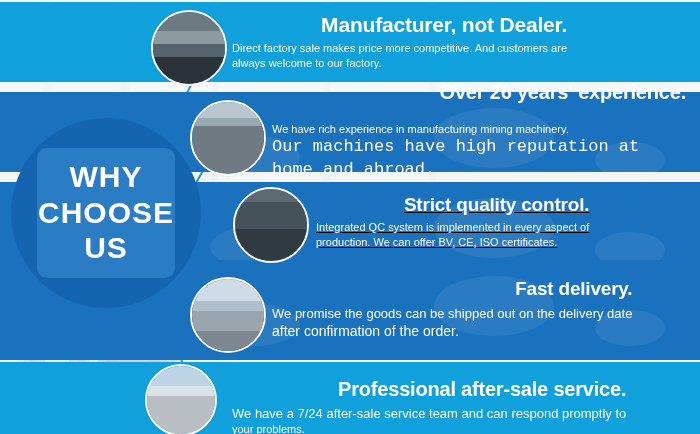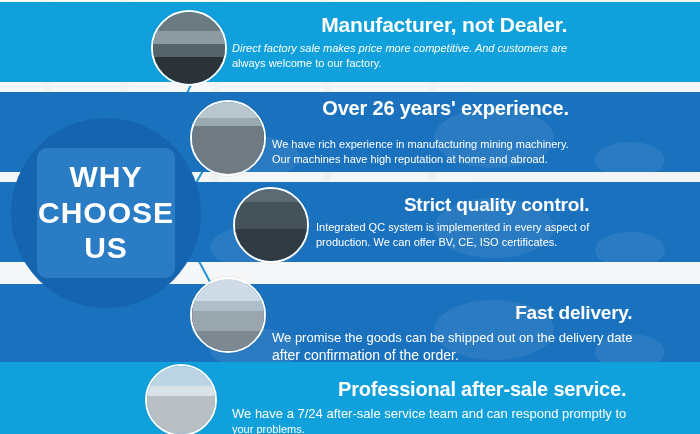--- a/index.html
+++ b/index.html
@@ -94,47 +94,47 @@
       <div class="conn" style="left: 200px; top: 214px; width: 46px; background: rgb(31, 147, 214); transform: rotate(0deg);"></div>
       <div class="conn" style="left: 186px; top: 236px; width: 63.5295px; background: rgb(31, 147, 214); transform: rotate(61.8214deg);"></div>
       <div class="conn" style="left: 158px; top: 272px; width: 107.703px; background: rgb(31, 147, 214); transform: rotate(74.9315deg);"></div>
     </div>
 
   <div id="panels">
       <div class="panel" style="top: 2px; height: 80px;">
         <div class="pbg" style="background: rgb(16, 160, 220);"></div>
         <div class="ptext" style="margin-left: 232px;">
           <div class="p-title" style="font-size: 21px;">Manufacturer, not Dealer.</div>
-          <div class="p-desc" style="font-size: 11px; margin-top: 5px; font-style: italic;">Direct factory sale makes price more competitive. And customers are</div>
+          <div class="p-desc" style="font-size: 11px; margin-top: 5px;">Direct factory sale makes price more competitive. And customers are</div>
           <div class="p-desc" style="font-size: 11px;">always welcome to our factory.</div>
         </div>
       </div>
       <div class="panel" style="top: 92px; height: 80px;">
         <div class="pbg" style="background: rgb(26, 114, 190);"></div>
         <div class="mapmark" style="left: 434px; top: 16px; width: 120px; height: 60px;"></div>
         <div class="mapmark" style="left: 210px; top: 44px; width: 90px; height: 42px;"></div>
         <div class="mapmark" style="left: 595px; top: 49.6px; width: 70px; height: 36px;"></div>
         <div class="ptext" style="margin-left: 272px;">
           <div class="p-title" style="font-size: 20px;">Over 26 years' experience.</div>
           <div class="p-desc" style="font-size: 11px; margin-top: 18px;">We have rich experience in manufacturing mining machinery.</div>
-          <div class="p-desc" style="font-size: 11px;">Our machines have high reputation at home and abroad.</div>
+          <div class="p-desc" style="font-size: 17px; font-family: Liberation Mono, monospace;">Our machines have high reputation at home and abroad.</div>
         </div>
       </div>
       <div class="panel" style="top: 182px; height: 80px;">
         <div class="pbg" style="background: rgb(26, 114, 190);"></div>
         <div class="mapmark" style="left: 434px; top: 16px; width: 120px; height: 60px;"></div>
         <div class="mapmark" style="left: 210px; top: 44px; width: 90px; height: 42px;"></div>
         <div class="mapmark" style="left: 595px; top: 49.6px; width: 70px; height: 36px;"></div>
-        <div class="ptext" style="margin-left: 316px;">
+        <div class="ptext" style="margin-left: 316px; text-decoration: underline;">
           <div class="p-title" style="font-size: 19px;">Strict quality control.</div>
           <div class="p-desc" style="font-size: 11px; margin-top: 5px;">Integrated QC system is implemented in every aspect of</div>
           <div class="p-desc" style="font-size: 11px;">production. We can offer BV, CE, ISO certificates.</div>
         </div>
       </div>
-      <div class="panel" style="top: 284px; height: 100px;">
+      <div class="panel" style="top: 260px; height: 100px;">
         <div class="pbg" style="background: rgb(26, 114, 190);"></div>
         <div class="mapmark" style="left: 434px; top: 16px; width: 120px; height: 60px;"></div>
         <div class="mapmark" style="left: 210px; top: 44px; width: 90px; height: 42px;"></div>
         <div class="mapmark" style="left: 595px; top: 49.6px; width: 70px; height: 36px;"></div>
         <div class="ptext" style="margin-left: 272px;">
           <div class="p-title" style="font-size: 19px;">Fast delivery.</div>
           <div class="p-desc" style="font-size: 13px; margin-top: 5px;">We promise the goods can be shipped out on the delivery date</div>
           <div class="p-desc" style="font-size: 14px;">after confirmation of the order.</div>
         </div>
       </div>

